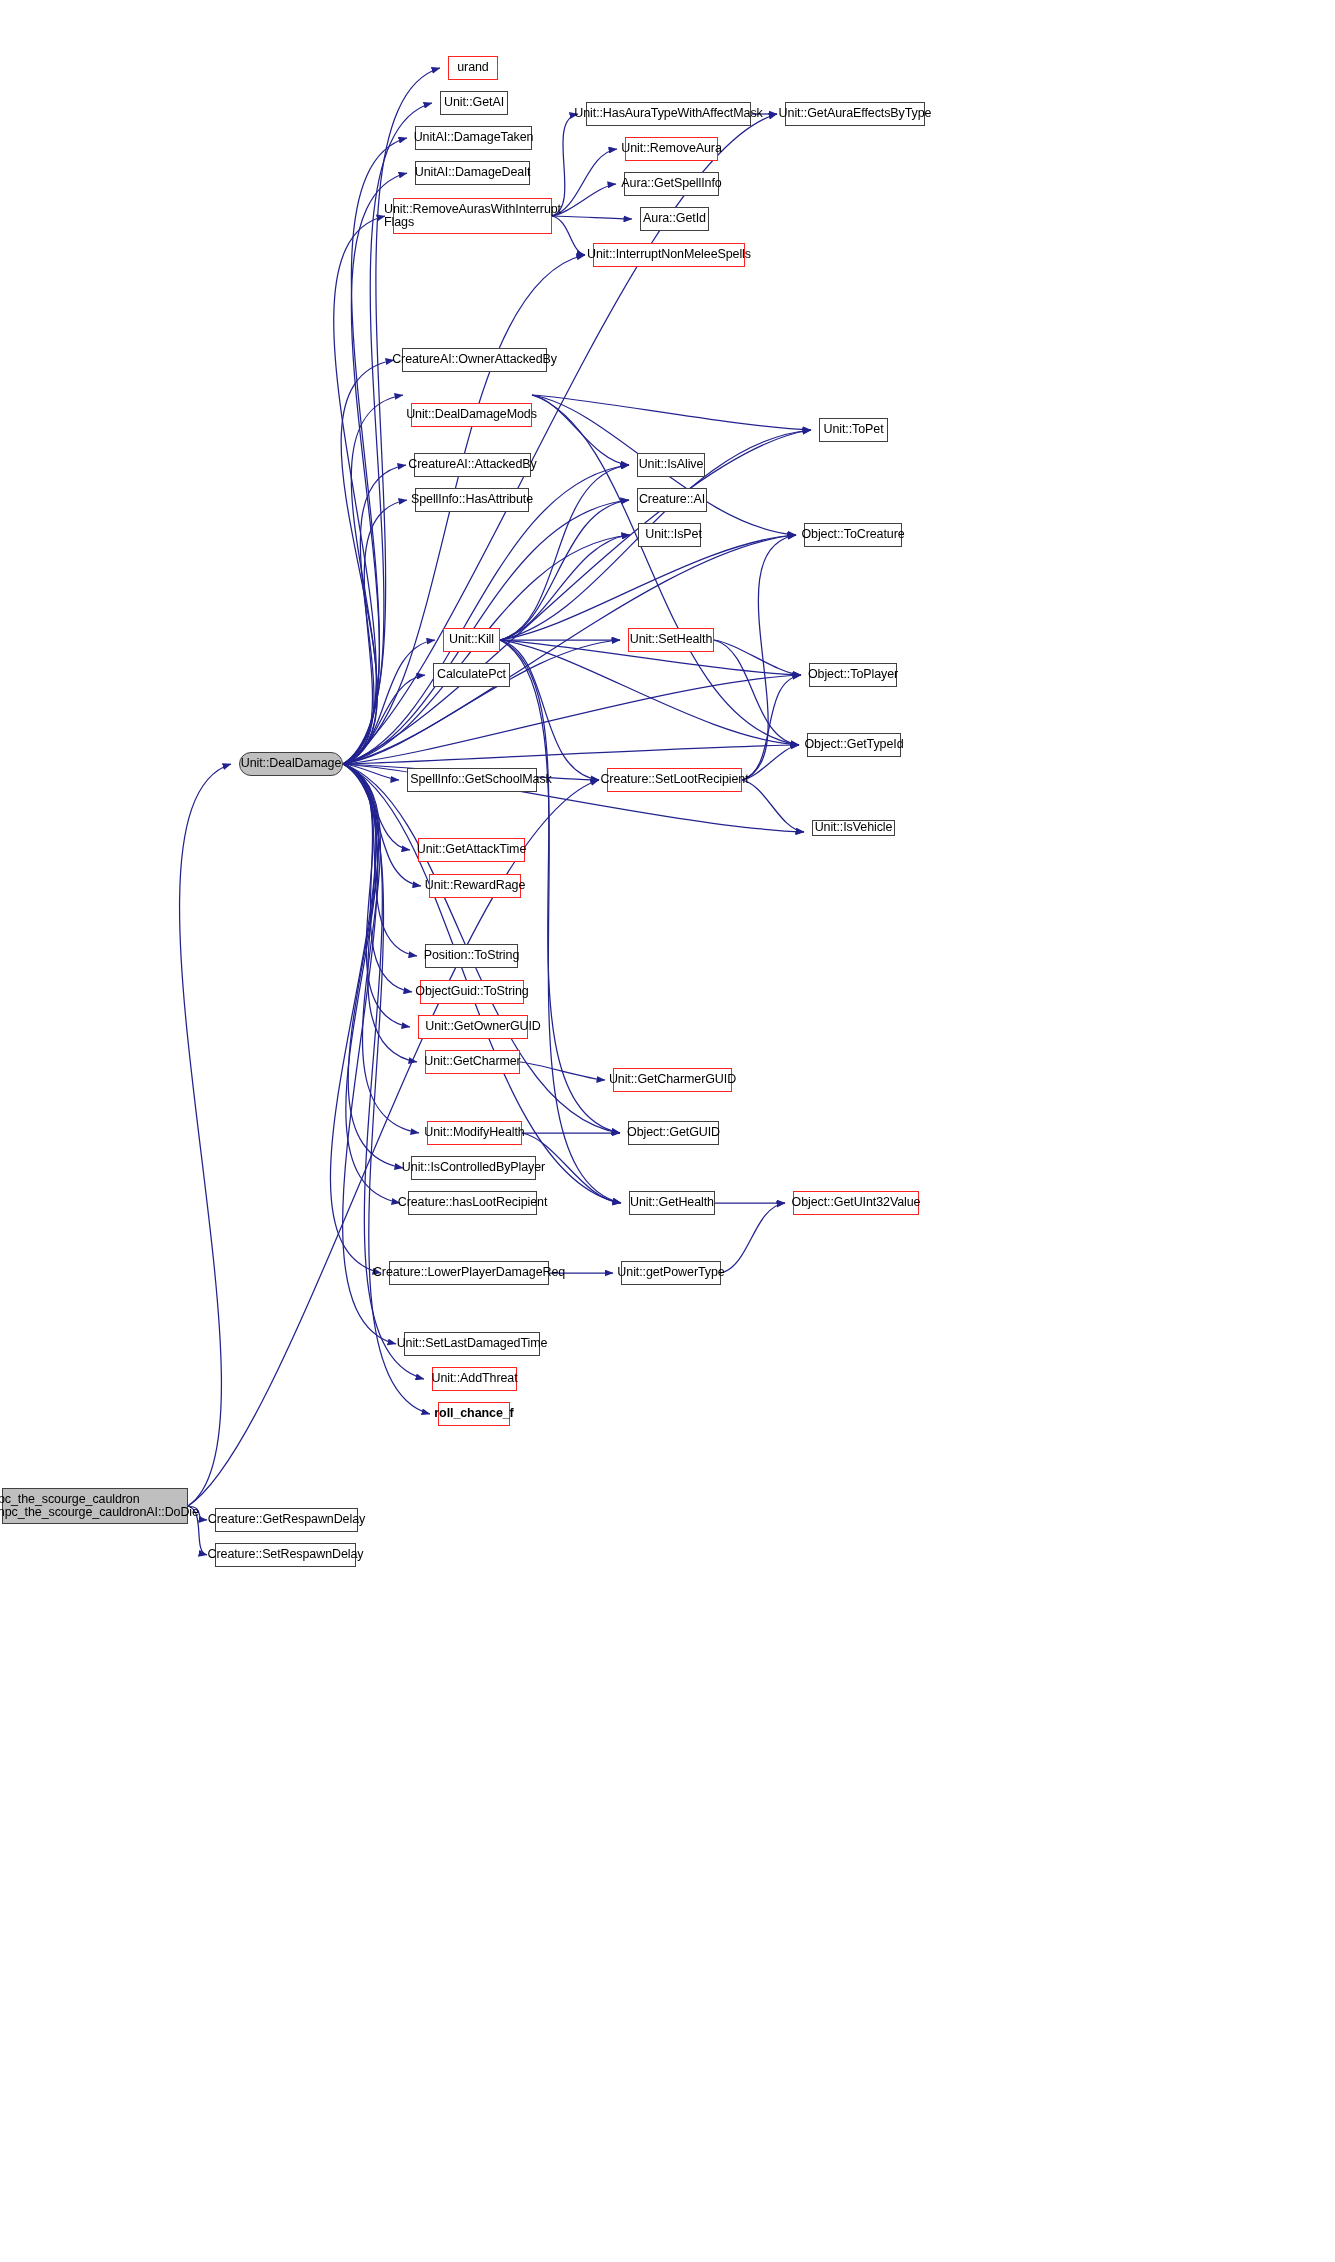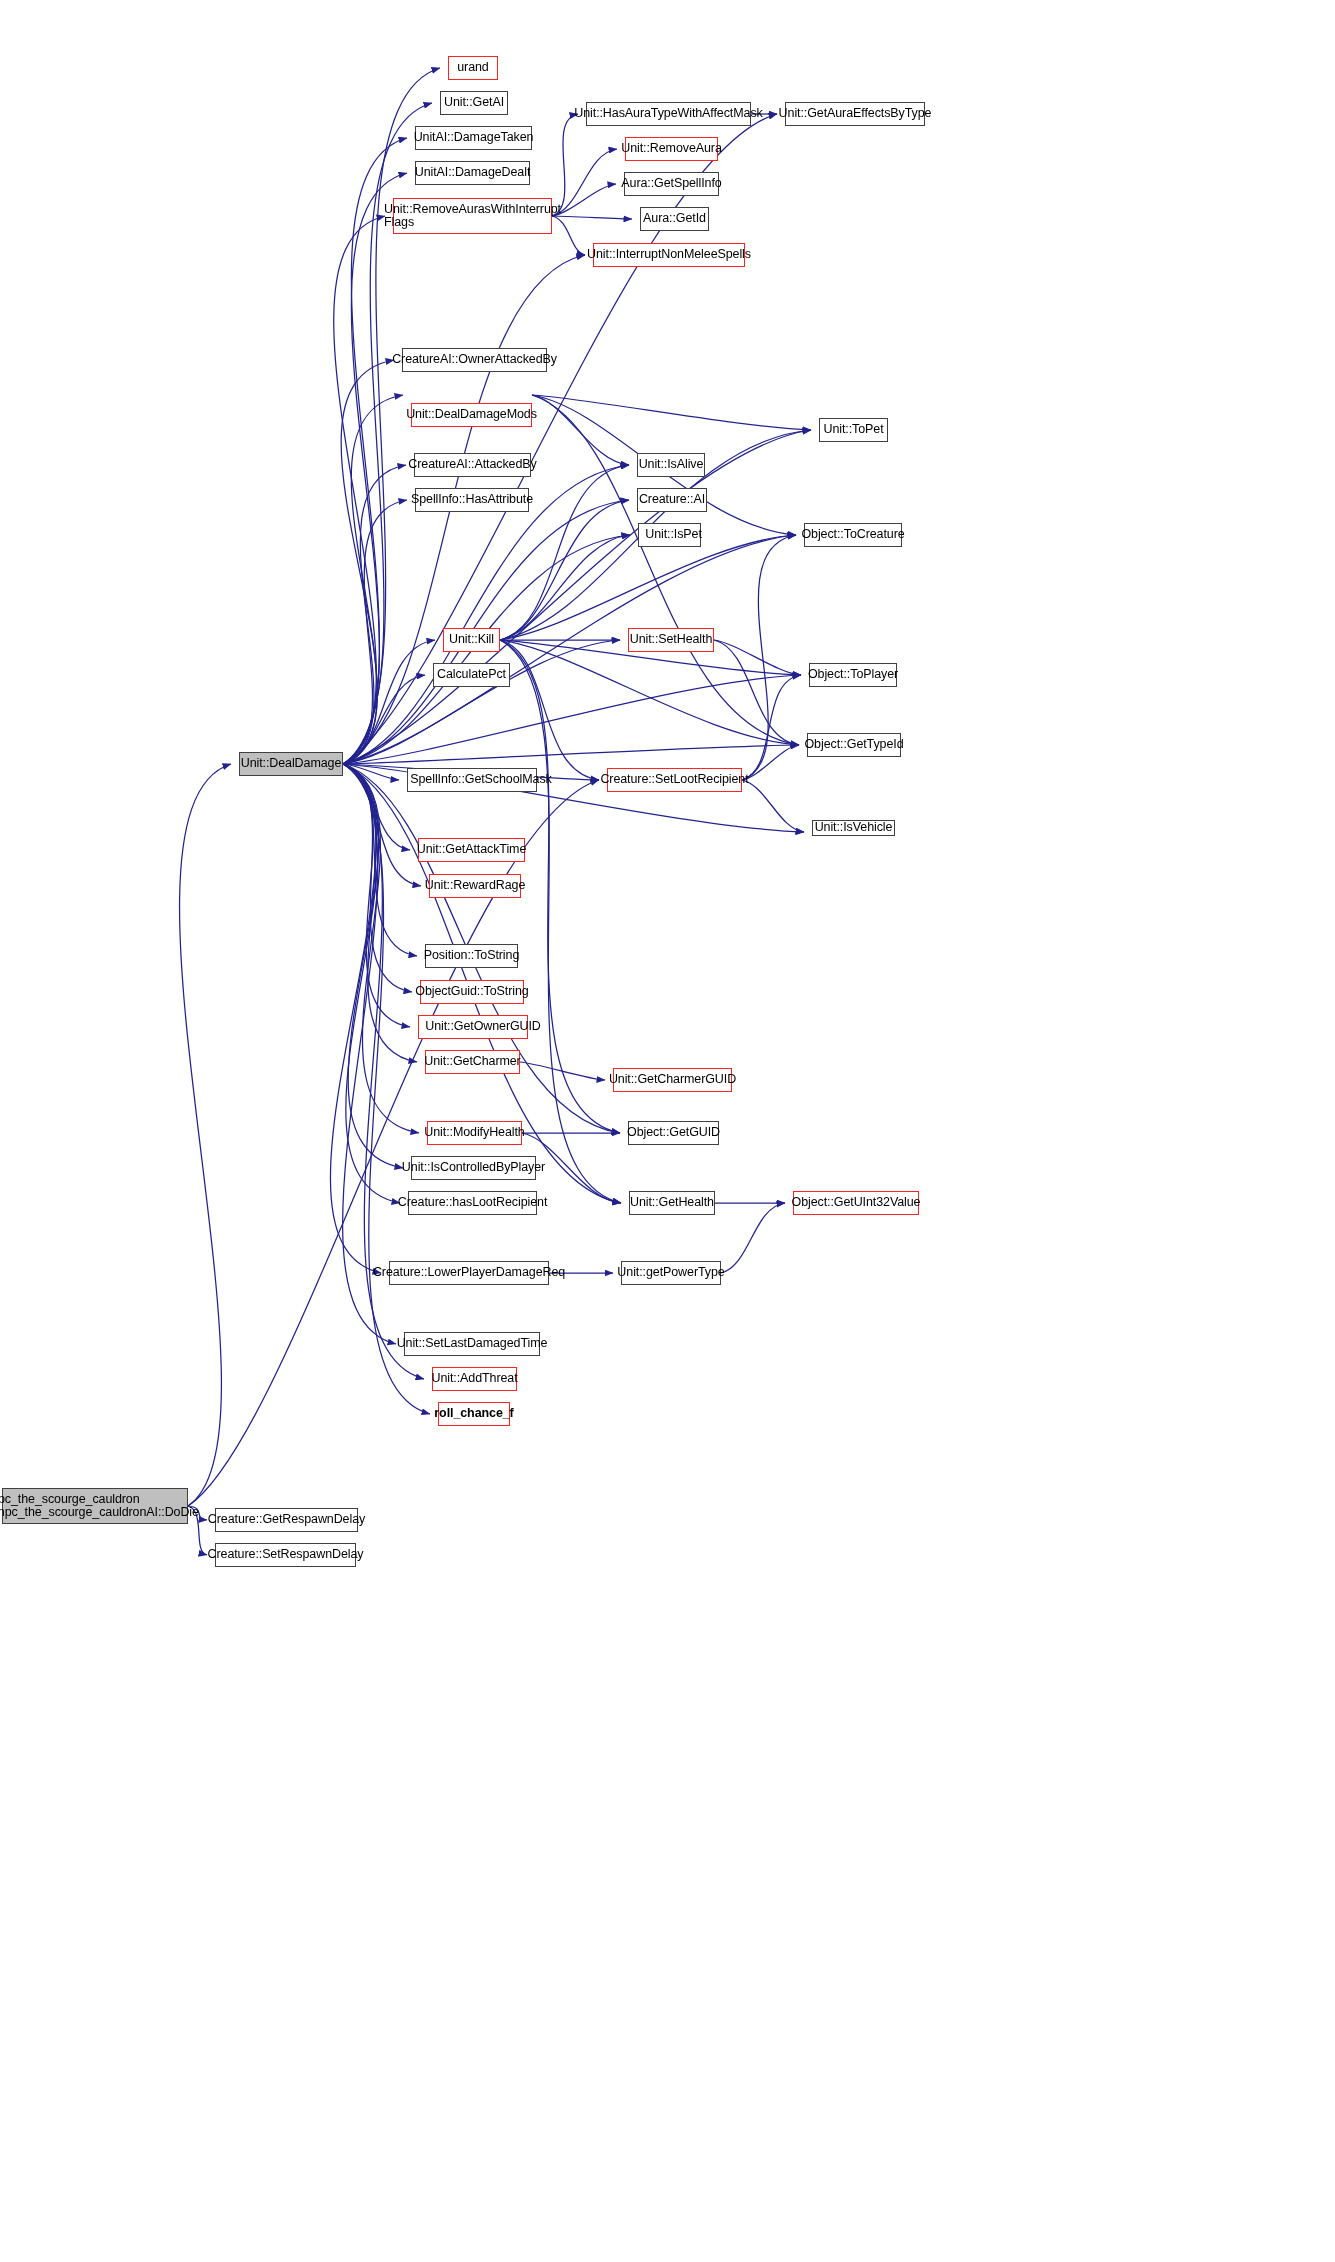--- a/index.html
+++ b/index.html
@@ -158,21 +158,21 @@
       <div class="node black" style="left: 637px; top: 453px; width: 68px; height: 24px;">Unit::IsAlive</div>
       <div class="node black" style="left: 637px; top: 488px; width: 70px; height: 24px;">Creature::AI</div>
       <div class="node black" style="left: 638px; top: 523px; width: 63px; height: 24px; padding-left: 8px;">Unit::IsPet</div>
       <div class="node black" style="left: 819px; top: 418px; width: 69px; height: 24px;">Unit::ToPet</div>
       <div class="node black" style="left: 804px; top: 523px; width: 98px; height: 24px;">Object::ToCreature</div>
       <div class="node red" style="left: 443px; top: 628px; width: 57px; height: 24px;">Unit::Kill</div>
       <div class="node black" style="left: 433px; top: 663px; width: 77px; height: 24px;">CalculatePct</div>
       <div class="node red" style="left: 628px; top: 628px; width: 86px; height: 24px;">Unit::SetHealth</div>
       <div class="node black" style="left: 809px; top: 663px; width: 88px; height: 24px;">Object::ToPlayer</div>
       <div class="node black" style="left: 807px; top: 733px; width: 94px; height: 24px;">Object::GetTypeId</div>
-      <div class="node current" style="left: 239px; top: 752px; width: 104px; height: 24px;">Unit::DealDamage</div>
+      <div class="node current" style="left: 239px; top: 752px; width: 104px; height: 24px; border-radius: 12px;">Unit::DealDamage</div>
       <div class="node black" style="left: 407px; top: 768px; width: 130px; height: 24px; padding-left: 18px;">SpellInfo::GetSchoolMask</div>
       <div class="node red" style="left: 607px; top: 768px; width: 135px; height: 24px;">Creature::SetLootRecipient</div>
       <div class="node black" style="left: 812px; top: 820px; width: 83px; height: 16px;">Unit::IsVehicle</div>
       <div class="node red" style="left: 418px; top: 838px; width: 107px; height: 24px;">Unit::GetAttackTime</div>
       <div class="node red" style="left: 429px; top: 874px; width: 92px; height: 24px;">Unit::RewardRage</div>
       <div class="node black" style="left: 425px; top: 944px; width: 93px; height: 24px;">Position::ToString</div>
       <div class="node red" style="left: 420px; top: 980px; width: 104px; height: 24px;">ObjectGuid::ToString</div>
       <div class="node red" style="left: 418px; top: 1015px; width: 110px; height: 24px; padding-left: 20px;">Unit::GetOwnerGUID</div>
       <div class="node red" style="left: 425px; top: 1050px; width: 95px; height: 24px;">Unit::GetCharmer</div>
       <div class="node red" style="left: 613px; top: 1068px; width: 119px; height: 24px;">Unit::GetCharmerGUID</div>

